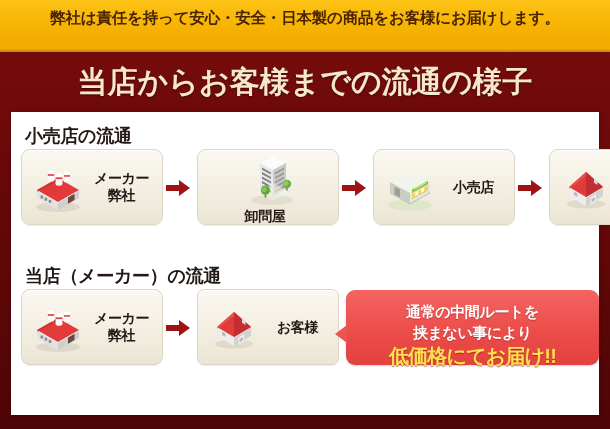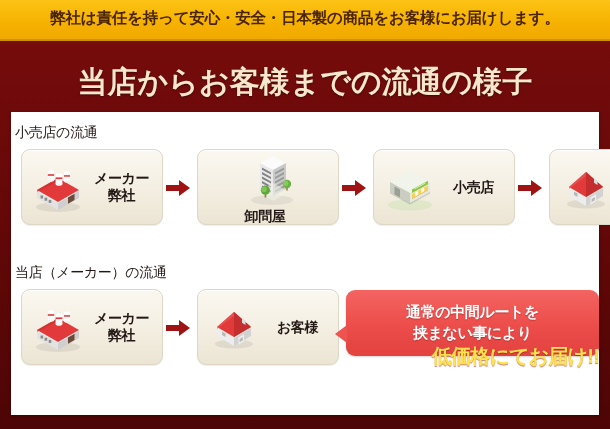--- a/index.html
+++ b/index.html
@@ -15,21 +15,21 @@
     font-family: "Liberation Sans", "DejaVu Sans", sans-serif;
     background: #6b0a0a;
     background-image: linear-gradient(180deg, #7a0d0d 0%, #670808 45%, #4e0505 100%);
   }
 
   
   .banner {
     position: absolute;
     left: 0; top: 0;
     width: 610px;
-    height: 41px;
+    height: 52px;
     background: #f7b600;
     background-image: linear-gradient(180deg, #fcc316 0%, #f6b200 55%, #f0a800 100%);
     box-shadow: inset 0 -2px 0 rgba(120,70,0,0.25);
   }
   .banner-text {
     position: absolute;
     left: 0; right: 0;
     top: 8px;
     text-align: center;
     font-size: 15.5px;
@@ -74,24 +74,24 @@
   .section {
     position: absolute;
     left: 0;
     width: 588px;
   }
   .section-row1 { top: 12px; }
   .section-row2 { top: 152px; }
 
   .section-label {
     position: absolute;
-    left: 4px;
+    left: 14px;
     top: 0;
-    font-size: 14px;
-    font-weight: normal;
+    font-size: 18px;
+    font-weight: bold;
     color: #231815;
     white-space: nowrap;
     letter-spacing: -0.3px;
   }
 
   .flow {
     position: absolute;
     left: 10px;
     top: 25px;
     height: 76px;
@@ -139,21 +139,21 @@
     height: 20px;
   }
   .arrow svg { display: block; }
 
   
   .balloon {
     position: absolute;
     left: 335px;
     top: 178px;
     width: 253px;
-    height: 66px;
+    height: 75px;
     border-radius: 9px;
     background: #ef5350;
     background-image: linear-gradient(180deg, #f46461 0%, #ec4d4a 55%, #e3423f 100%);
     box-shadow: 0 1px 2px rgba(0,0,0,0.18);
   }
   .balloon-tail {
     position: absolute;
     left: -11px;
     top: 35px;
     width: 0; height: 0;
@@ -173,21 +173,20 @@
     letter-spacing: -0.4px;
     text-shadow: 0 1px 1px rgba(130,20,20,0.45);
   }
   .balloon-text .hl {
     display: block;
     color: #ffe14d;
     font-size: 20px;
     line-height: 1.22;
     letter-spacing: -0.8px;
     text-shadow: 0 1px 1px rgba(130,20,20,0.55);
-    text-align: right;
   }
 </style>
 </head>
 <body>
 
 <div id="page">
 
   <div class="banner">
     <div class="banner-text">弊社は責任を持って安心・安全・日本製の商品をお客様にお届けします。</div>
   </div>
@@ -403,21 +402,21 @@
           <div class="node-label">メーカー
 弊社</div>
         </div>
 
         <div class="arrow" style="left:144px;">
           <svg viewBox="0 0 26 20" width="26" height="20">
             <path d="M1,7 L14,7 L14,2 L25,10 L14,18 L14,13 L1,13 Z" fill="#9e1414"></path>
           </svg>
         </div>
 
-        <div class="node" style="left:176px;">
+        <div class="node" style="left:176px;border-radius:7px;">
           <div class="node-icon">
             <svg viewBox="0 0 58 58" width="58" height="58">
               <ellipse cx="29" cy="46" rx="19" ry="4.5" fill="#000" opacity="0.07"></ellipse>
               <polygon points="12,30 29,40 29,48 12,38" fill="#ededed"></polygon>
               <polygon points="29,40 46,30 46,38 29,48" fill="#d2d2d2"></polygon>
               <polygon points="12,29 29,14 46,29 29,39" fill="#e03a3a"></polygon>
               <polygon points="29,14 46,29 29,39" fill="#c42e2e"></polygon>
               <polygon points="12,29 29,14 29,18 12,31" fill="#ef5a5a" opacity="0.6"></polygon>
               <polygon points="37,20.5 40.5,22.8 40.5,27 37,24.7" fill="#dcdcdc"></polygon>
               <polygon points="33.5,39.5 39,36.3 39,43.3 33.5,46.5" fill="#efefef"></polygon>

